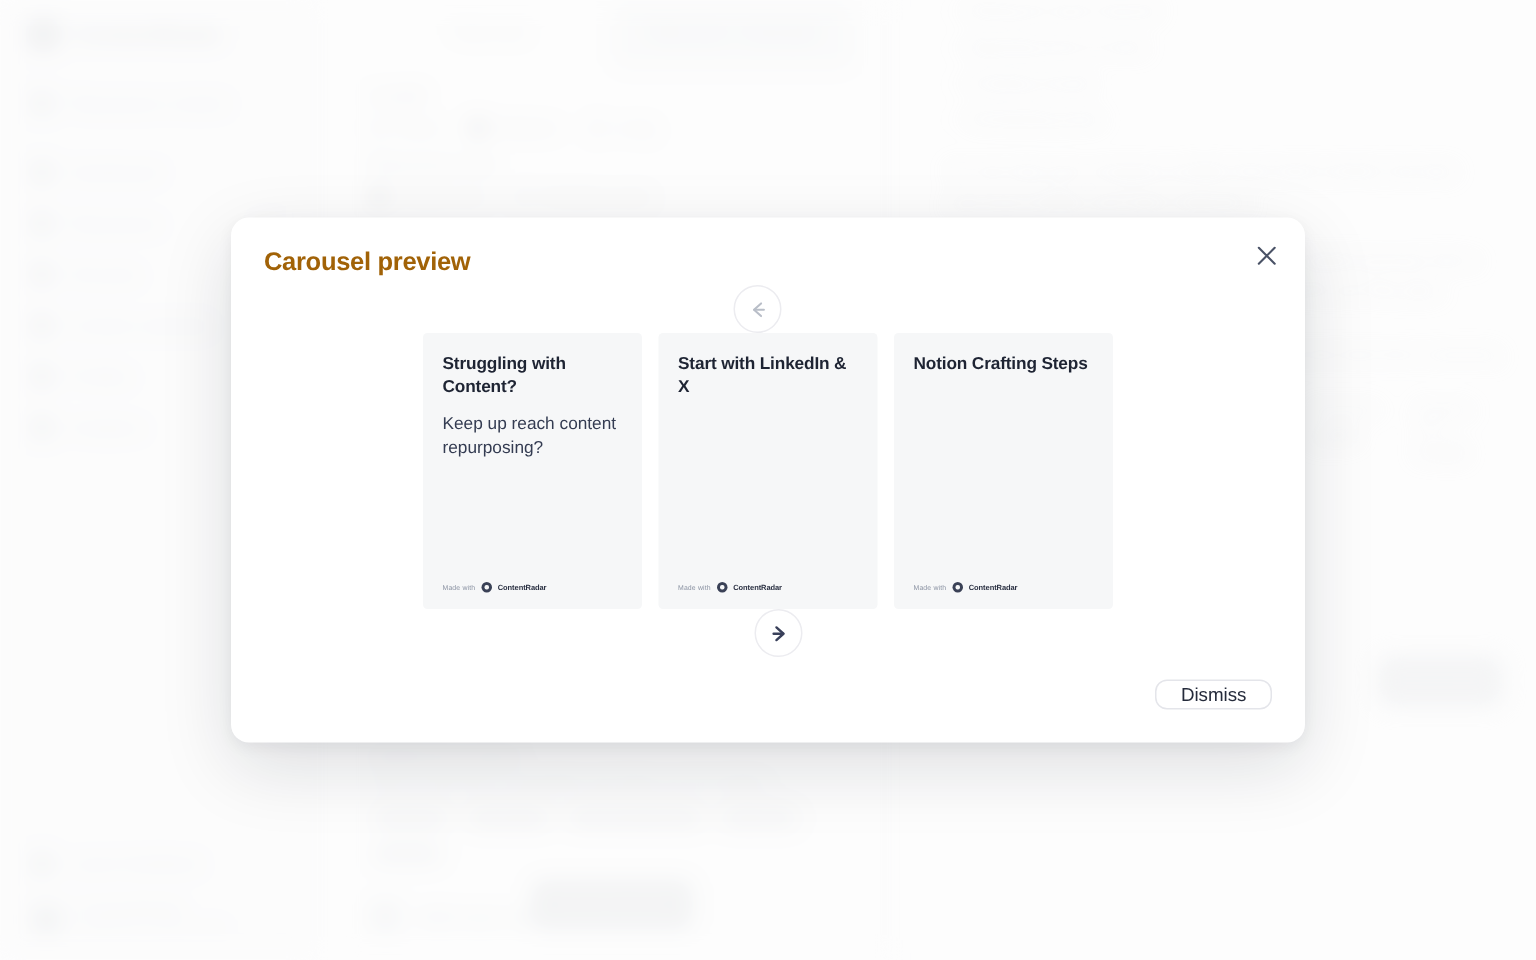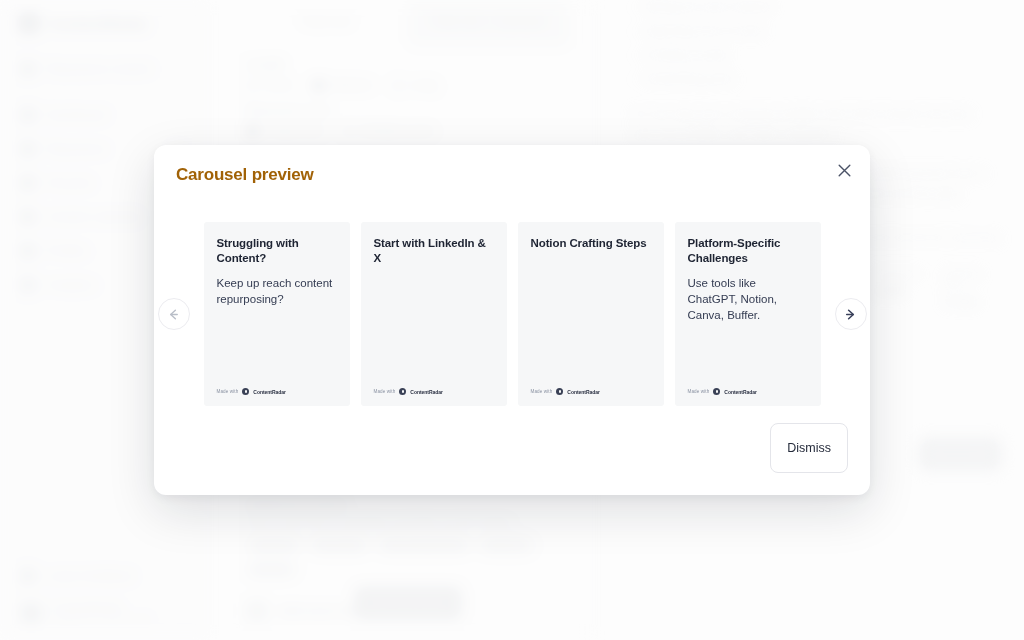--- a/index.html
+++ b/index.html
@@ -103,21 +103,21 @@
   .modal-close {
     position: absolute; right: 15px; top: 14px;
     width: 22px; height: 22px; border: 0; background: transparent;
     color: #5b6478; font-size: 15px; line-height: 22px; cursor: pointer;
     display: flex; align-items: center; justify-content: center;
   }
   .modal-close svg { display: block; }
 
   .carousel-row {
     position: absolute; left: 0; right: 0; top: 75px; height: 188px;
-    display: flex; align-items: center; justify-content: center;
+    display: flex; align-items: center; justify-content: center; flex-direction: column;
   }
   .nav-btn {
     width: 32px; height: 32px; border-radius: 50%;
     border: 1px solid #ececf0; background: #fff;
     display: flex; align-items: center; justify-content: center;
     cursor: pointer; flex: none;
   }
   .nav-btn.prev { margin-right: 14px; color: #b9bec8; }
   .nav-btn.next { margin-left: 14px; color: #39405a; }
   .nav-btn svg { display: block; }
@@ -150,21 +150,21 @@
   .foot-mark i {
     width: 2.6px; height: 2.6px; border-radius: 50%;
     background: #f6f7f8; display: block;
   }
   .foot-brand { font-size: 5px; font-weight: 700; color: #2a3042; letter-spacing: -.05px; }
 
   .modal-footer {
     position: absolute; right: 22px; bottom: 22px;
   }
   .dismiss-btn {
-    min-width: 69px; height: 50px; padding: 0 16px;
+    min-width: 69px; height: 20px; padding: 0 16px;
     border: 1px solid #e4e5ea; border-radius: 8px; background: #fff;
     font-family: "Liberation Sans", sans-serif;
     font-size: 12.5px; color: #252b3b; cursor: pointer;
   }
 </style>
 </head>
 <body>
 
 <div id="app">
 
@@ -352,31 +352,20 @@
           <div class="slide-title">Notion Crafting Steps</div>
           <div class="slide-foot">
             <span class="foot-made">Made with</span>
             <span class="foot-mark">
                 <i></i>
               </span>
             <span class="foot-brand">ContentRadar</span>
           </div>
         </div>
 
-        <div class="slide">
-          <div class="slide-title">Platform-Specific Challenges</div>
-          <div class="slide-body">Use tools like ChatGPT, Notion, Canva, Buffer.</div>
-          <div class="slide-foot">
-            <span class="foot-made">Made with</span>
-            <span class="foot-mark">
-                <i></i>
-              </span>
-            <span class="foot-brand">ContentRadar</span>
-          </div>
-        </div>
       </div>
 
       <button class="nav-btn next" aria-label="Next">
         <svg width="15" height="15" viewBox="0 0 16 16" fill="none" aria-hidden="true">
           <path d="M6 3.5 L11 8 L6 12.5" stroke="currentColor" stroke-width="1.7" stroke-linecap="round" stroke-linejoin="round"></path>
           <path d="M10.8 8 H4" stroke="currentColor" stroke-width="1.7" stroke-linecap="round"></path>
         </svg>
       </button>
     </div>
 

